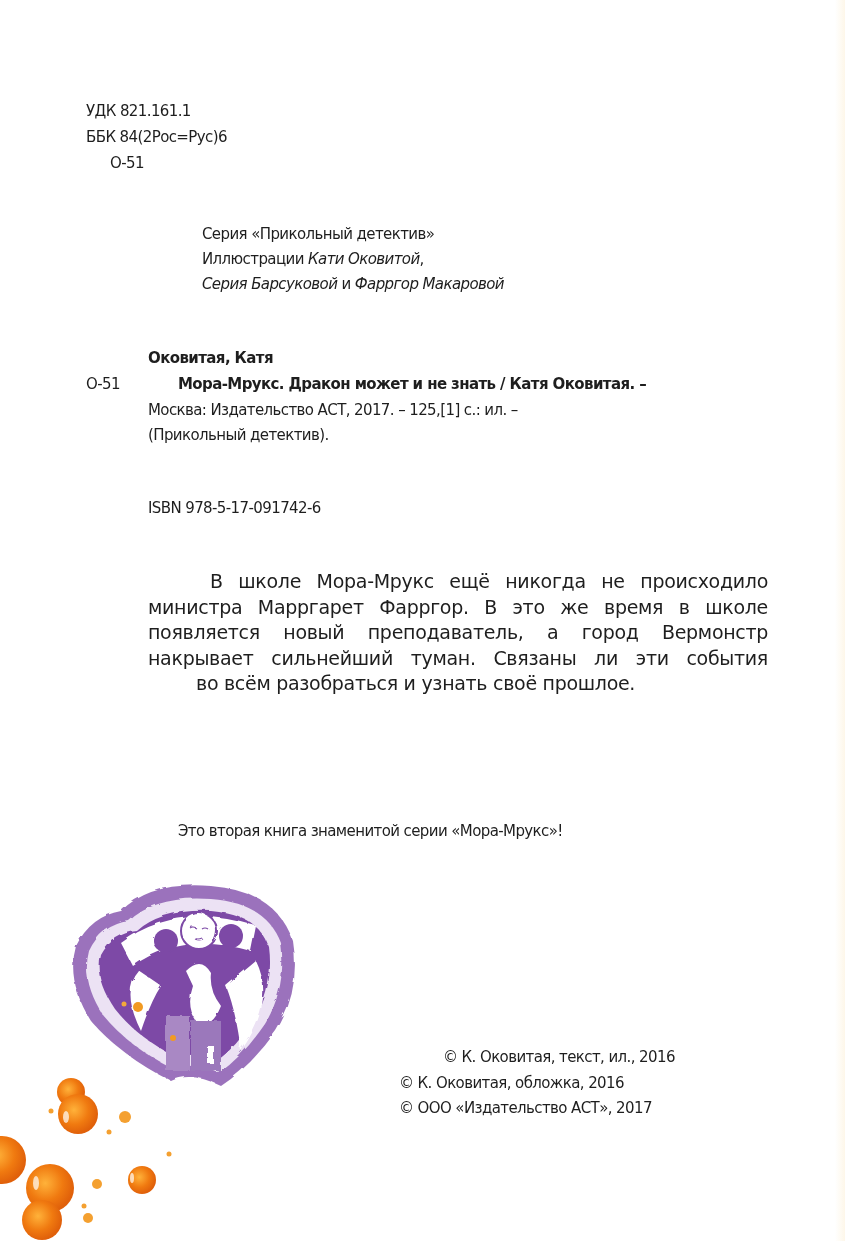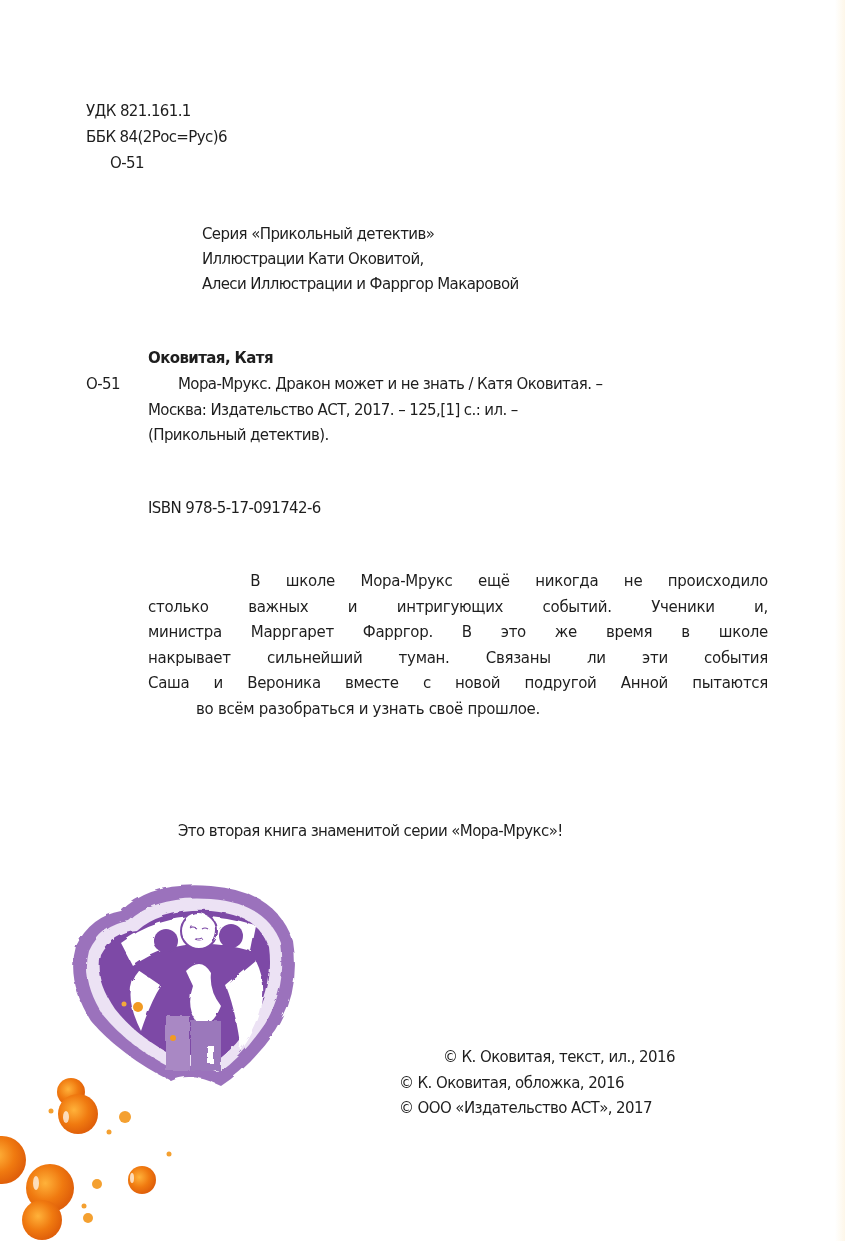--- a/index.html
+++ b/index.html
@@ -11,41 +11,41 @@
     }
     .right-edge {
       position: absolute; right: 0; top: 0; width: 10px; height: 1241px;
       background: linear-gradient(to right, rgba(255,255,255,0), rgba(252,240,215,0.55));
     }
     .txt {
       position: absolute; font-size: 19.2px; line-height: 24px; white-space: nowrap;
       letter-spacing: 0.1px;
     }
     .cond { font-size: 15px; letter-spacing: -0.6px; }
-    .it { }
+    .it { font-style: italic; }
     .b { font-weight: bold; }
 
     #udk { left: 86px; top: 99px; }
     #bbk { left: 86px; top: 125px; }
     #code-top { left: 110px; top: 151px; }
 
     #series { left: 202px; top: 222px; }
     #illus { left: 202px; top: 247px; }
     #illus2 { left: 202px; top: 272px; }
 
     #author { left: 148px; top: 346px; }
     #code-entry { left: 86px; top: 372px; }
-    #bib1 { left: 178px; top: 372px; }
+    #bib1 { left: 178px; top: 372px; font-weight: bold; }
     #bib2 { left: 148px; top: 398px; text-align: center; }
     #bib3 { left: 148px; top: 423px; }
 
     #isbn { left: 148px; top: 496px; }
 
     .para {
-      position: absolute; left: 148px; width: 620px; font-size: 15px; line-height: 25.6px;
+      position: absolute; left: 148px; width: 620px; font-size: 19px; line-height: 25.6px;
       text-align: justify; letter-spacing: -0.3px;
     }
     .para .line { display: block; text-align: justify; text-align-last: justify; height: 25.6px; white-space: nowrap; }
     .para .line.last { text-align-last: left; margin-left: 48px; }
     #annot { top: 569px; }
 
     #second { left: 178px; top: 819px; }
 
     #copy1 { left: 399px; top: 1045px; margin-left: 44px; }
     #copy2 { left: 399px; top: 1071px; }
@@ -58,36 +58,35 @@
 <body>
 
 <div class="right-edge"></div>
 
 <div class="txt cond" id="udk">УДК 821.161.1</div>
 <div class="txt cond" id="bbk">ББК 84(2Рос=Рус)6</div>
 <div class="txt cond" id="code-top">О-51</div>
 
 <div class="txt cond" id="series">Серия «Прикольный детектив»</div>
 <div class="txt cond" id="illus"><span>Иллюстрации </span><span class="it">Кати Оковитой</span><span>,</span></div>
-<div class="txt cond" id="illus2"><span class="it">Алеси Иллюстрации</span><span style="white-space:pre"> и </span><span class="it">Фарргор Макаровой</span></div>
+<div class="txt cond" id="illus2"><span class="it">Серия Барсуковой</span><span style="white-space:pre"> и </span><span class="it">Фарргор Макаровой</span></div>
 
 <div class="txt cond b" id="author">Оковитая, Катя</div>
 <div class="txt cond" id="code-entry">О-51</div>
 <div class="txt cond" id="bib1">Мора-Мрукс. Дракон может и не знать / Катя Оковитая. –</div>
 <div class="txt cond" id="bib2">Москва: Издательство АСТ, 2017. – 125,[1] с.: ил. –</div>
 <div class="txt cond" id="bib3">(Прикольный детектив).</div>
 
 <div class="txt cond" id="isbn">ISBN 978-5-17-091742-6</div>
 
 <div class="para cond" id="annot">
   <span class="line">&nbsp;&nbsp;&nbsp;&nbsp;В школе Мора-Мрукс ещё никогда не происходило</span>
-  <span class="line">столько важных и интригующих событий. Ученики и,</span>
   <span class="line">министра Марргарет Фарргор. В это же время в школе</span>
+  <span class="line">появляется новый преподаватель, а город Вермонстр</span>
   <span class="line">накрывает сильнейший туман. Связаны ли эти события</span>
-  <span class="line">Саша и Вероника вместе с новой подругой Анной пытаются</span>
   <span class="line last">во всём разобраться и узнать своё прошлое.</span>
 </div>
 <div class="txt cond" id="second">Это вторая книга знаменитой серии «Мора-Мрукс»!</div>
 
 <svg class="emblem" viewBox="0 0 240 210">
   <defs>
     <filter id="rough">
         <feTurbulence baseFrequency="0.08" numOctaves="2" result="n"></feTurbulence>
         <feDisplacementMap in="SourceGraphic" in2="n" scale="3"></feDisplacementMap>
       </filter>

